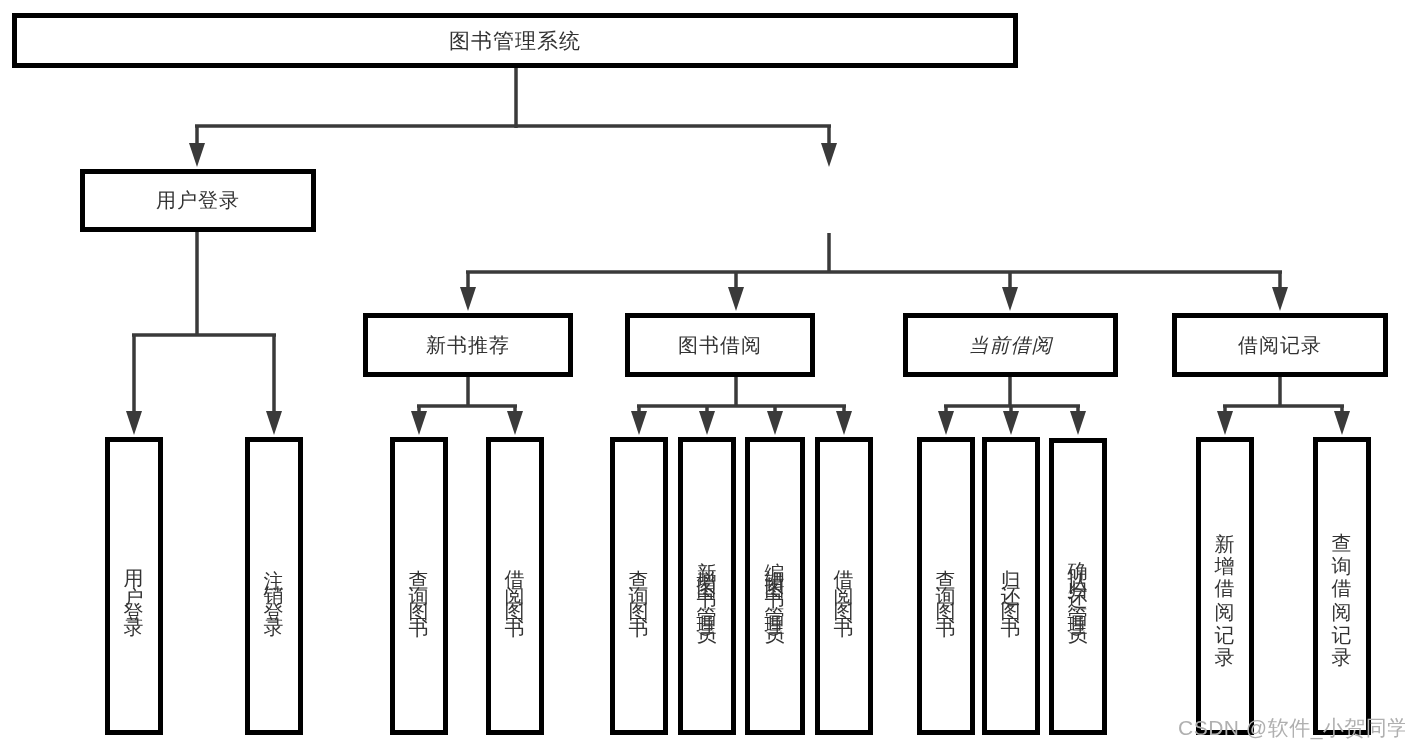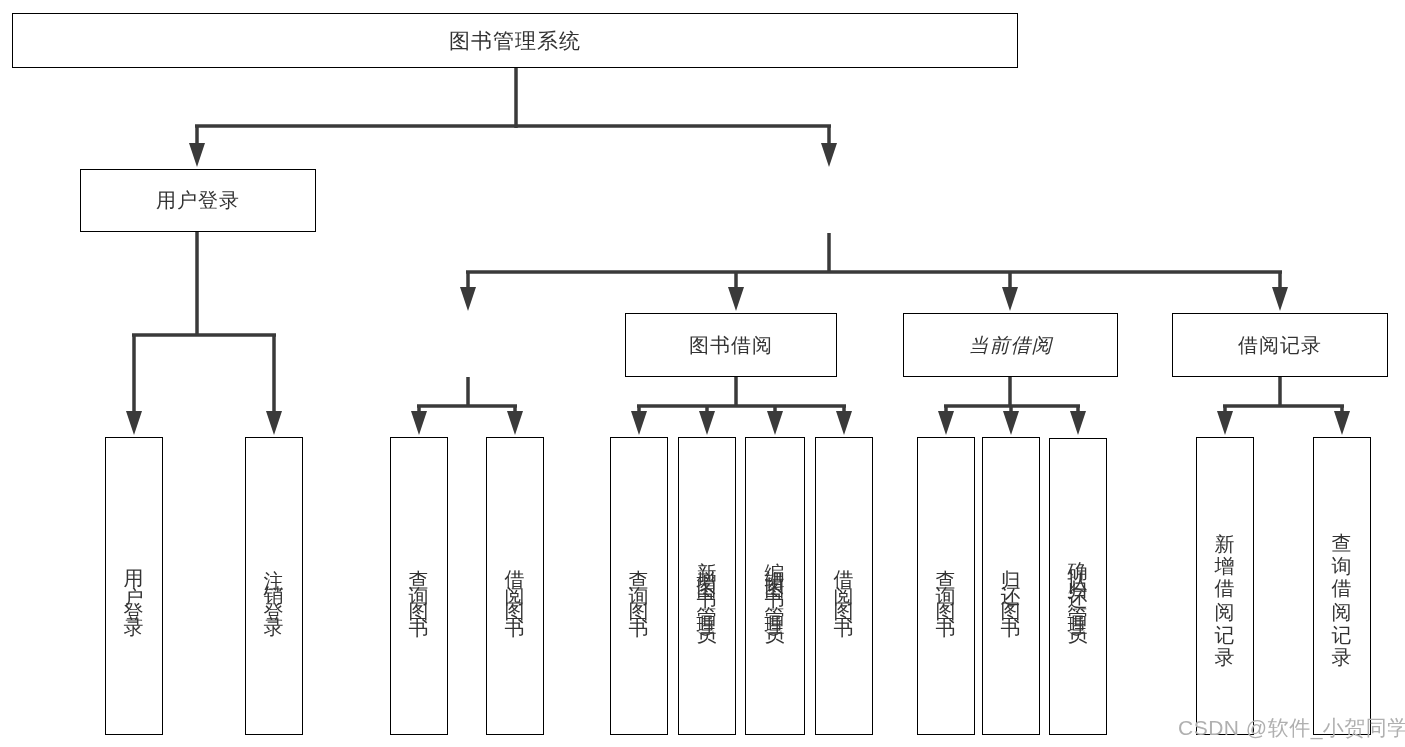--- a/index.html
+++ b/index.html
@@ -8,21 +8,21 @@
     width:1405px;height:747px;
     background:#ffffff;
     font-family:"Liberation Sans","DejaVu Sans",sans-serif;
     color:#333333;
     overflow:hidden;
   }
   #edges{position:absolute;left:0;top:0;z-index:1;}
   .box{
     position:absolute;
     box-sizing:border-box;
-    border:1px solid #000000;
+    border:5px solid #000000;
     background:#ffffff;
     display:flex;
     align-items:center;
     justify-content:center;
     z-index:2;
     font-size:20px;
     letter-spacing:1px;
   }
   .box.root{font-size:21px;}
   .leaf{
@@ -112,21 +112,22 @@
       <polygon points="1070,411 1086,411 1078,435"></polygon>
       <polygon points="1217,411 1233,411 1225,435"></polygon>
       <polygon points="1334,411 1350,411 1342,435"></polygon>
     </g>
   </svg>
 
   <div class="box root" style="left:12px;top:13px;width:1006px;height:55px;">图书管理系统</div>
 
   <div class="box" style="left:80px;top:169px;width:236px;height:63px;">用户登录</div>
 
-  <div class="box" style="left:625px;top:313px;width:212px;height:64px;">图书借阅</div>
+  <div class="box" style="left:363px;top:313px;width:210px;height:64px;">新书推荐</div>
+  <div class="box" style="left:625px;top:313px;width:190px;height:64px;">图书借阅</div>
   <div class="box" style="left:903px;top:313px;width:215px;height:64px;font-style:italic;">当前借阅</div>
   <div class="box" style="left:1172px;top:313px;width:216px;height:64px;">借阅记录</div>
 
   <div class="box leaf sp4" style="left:105px;top:437px;width:58px;height:298px;">用户登录</div>
   <div class="box leaf sp4" style="left:245px;top:437px;width:58px;height:298px;">注销登录</div>
 
   <div class="box leaf sp4" style="left:390px;top:437px;width:58px;height:298px;">查询图书</div>
   <div class="box leaf sp4" style="left:486px;top:437px;width:58px;height:298px;">借阅图书</div>
 
   <div class="box leaf sp4" style="left:610px;top:437px;width:58px;height:298px;">查询图书</div>

